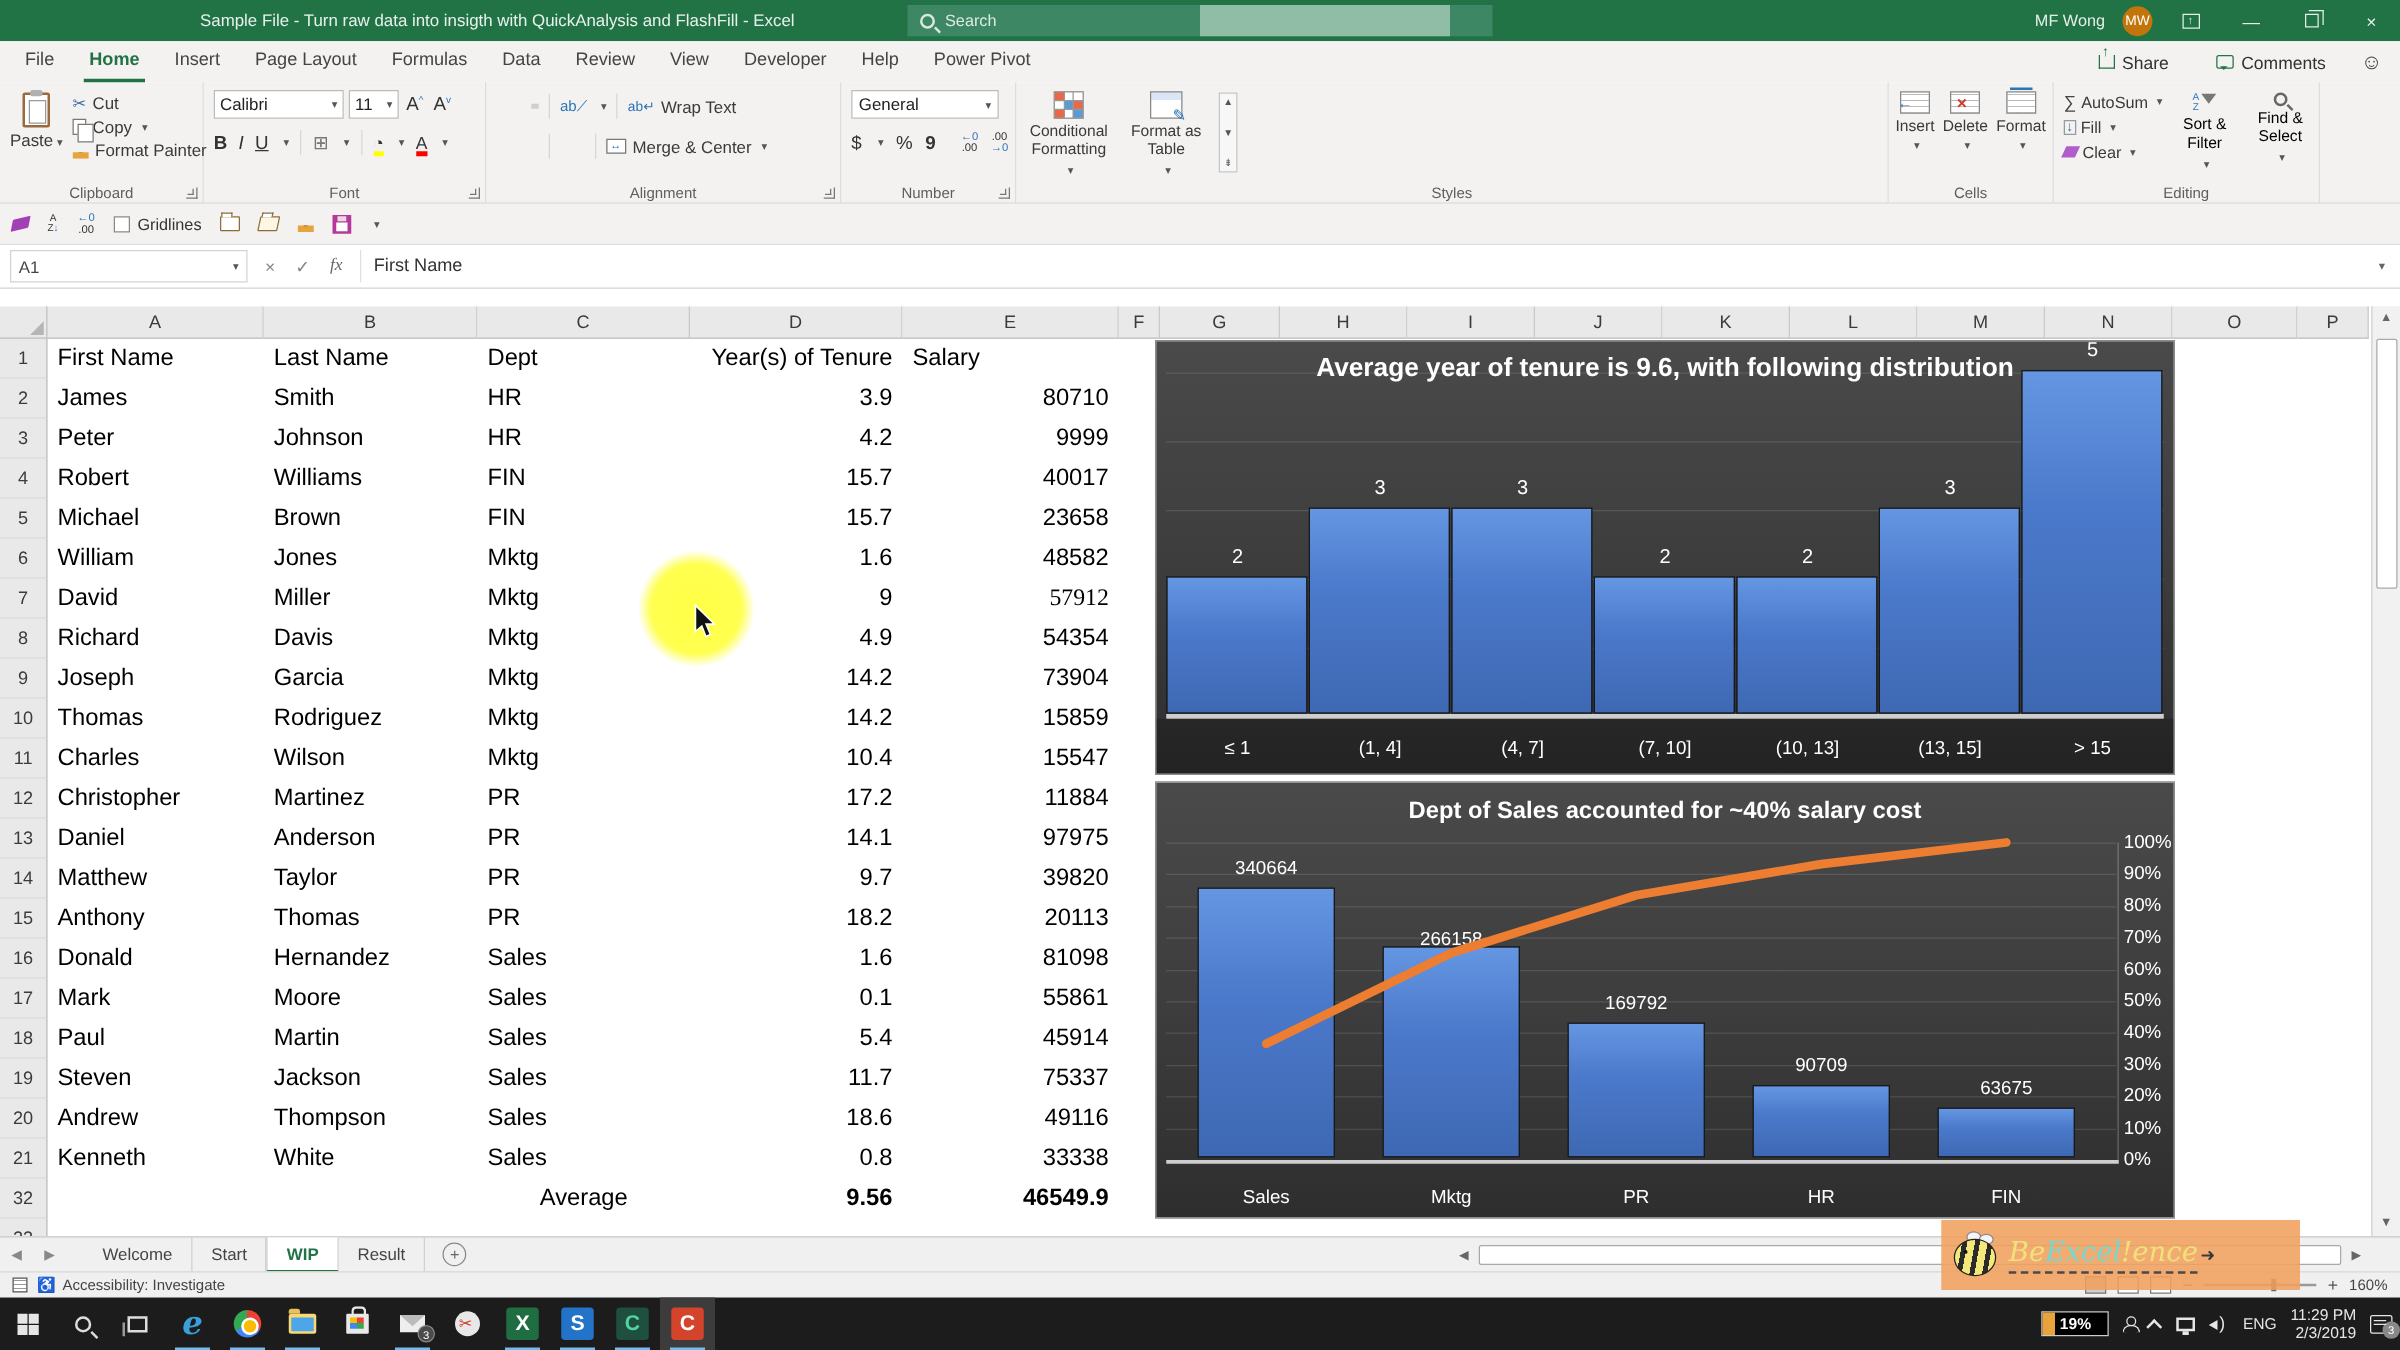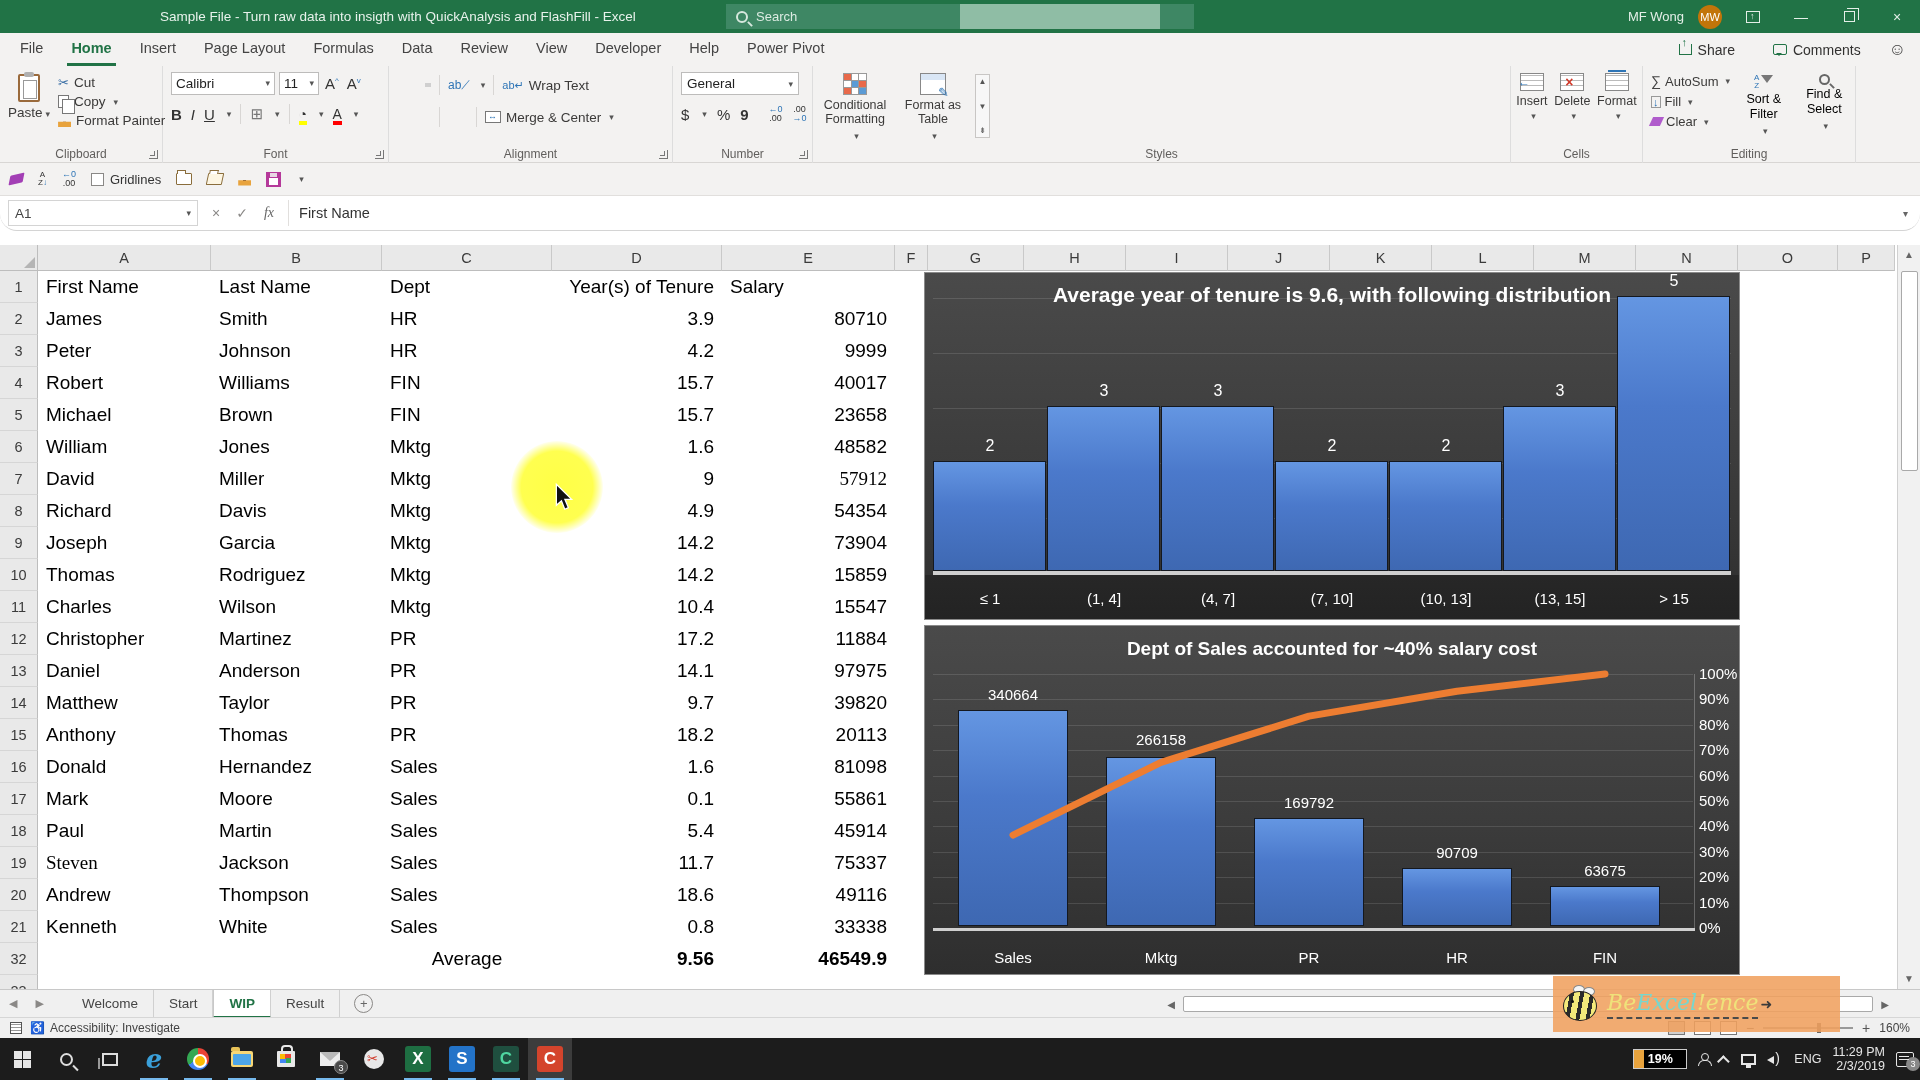--- a/index.html
+++ b/index.html
@@ -129,21 +129,21 @@
   .chk { width:13px; height:13px; border:1px solid #8a8886; background:#fff; margin-right:6px; }
   .q-grid { display:flex; align-items:center; }
   .q-folder { width:16px; height:12px; border:1px solid #8a6d3b; background:#fff; position:relative; border-radius:1px; }
   .q-folder::before { content:""; position:absolute; top:-4px; left:0; width:7px; height:3px; background:#fff; border:1px solid #8a6d3b; border-bottom:none; }
   .q-open { transform:skewX(-12deg); background:#fdf6e3; }
   .q-save { width:15px; height:15px; background:#b5399a; position:relative; }
   .q-save::after { content:""; position:absolute; left:3px; top:6px; width:9px; height:7px; background:#fff; }
   .q-save::before { content:""; position:absolute; left:4px; top:1px; width:7px; height:4px; background:#e8d8e4; }
 
   
-  .formulabar { position:absolute; top:196px; left:0; width:1920px; height:35px; background:#fff; border-bottom:1px solid #d4d4d4; display:flex; align-items:center;border-radius:17px; }
+  .formulabar { position:absolute; top:196px; left:0; width:1920px; height:35px; background:#fff; border-bottom:1px solid #d4d4d4; display:flex; align-items:center; }
   .namebox { width:190px; height:26px; margin-left:8px; border:1px solid #d4d4d4; display:flex; align-items:center; justify-content:space-between; padding:0 6px; font-size:13.5px; color:#444; }
   .fx-btns { display:flex; align-items:center; gap:16px; padding:0 14px; color:#8a8886; font-size:14px; border-right:1px solid #e1dfdd; height:26px; }
   .fx { font-style:italic; font-family:"Liberation Serif", serif; color:#666; }
   .fml { flex:1; font-size:14.5px; color:#333; padding-left:10px; }
   .fml-dd { padding-right:12px; color:#666; font-size:10px; }
 
   
   .sheet { position:absolute; top:245px; left:0; width:1897px; height:744px; background:#fff; overflow:hidden; }
   .hdr-row { display:flex; height:26px; }
   .sel-all { width:38px; height:26px; background:#e9e9e9; border-right:1px solid #bdbdbd; border-bottom:1px solid #bdbdbd; position:relative; }
@@ -893,21 +893,21 @@
         <div class="cell" style="width: 102px;"></div>
         <div class="cell" style="width: 102px;"></div>
         <div class="cell" style="width: 102px;"></div>
         <div class="cell" style="width: 102px;"></div>
         <div class="cell" style="width: 102px;"></div>
         <div class="cell" style="width: 100px;"></div>
         <div class="cell" style="width: 57px;"></div>
       </div>
       <div class="grow">
         <div class="rhdr">19</div>
-        <div class="cell" style="width: 173px; font-family: Liberation Serif, serif;">Steven</div>
+        <div class="cell" style="width: 173px;">Steven</div>
         <div class="cell" style="width: 171px;">Jackson</div>
         <div class="cell" style="width: 170px;">Sales</div>
         <div class="cell num" style="width: 170px;">11.7</div>
         <div class="cell num" style="width: 173px;">75337</div>
         <div class="cell" style="width: 33px;"></div>
         <div class="cell" style="width: 96px;"></div>
         <div class="cell" style="width: 102px;"></div>
         <div class="cell" style="width: 102px;"></div>
         <div class="cell" style="width: 102px;"></div>
         <div class="cell" style="width: 102px;"></div>
@@ -1054,21 +1054,21 @@
       <div class="pct-lbl" style="top: 216.8px;">30%</div>
       <div class="pct-lbl" style="top: 242.2px;">20%</div>
       <div class="pct-lbl" style="top: 267.6px;">10%</div>
       <div class="pct-lbl" style="top: 293px;">0%</div>
       <div style="position: absolute; left: 769px; top: 48px; height: 254px; width: 1px; background: rgba(255, 255, 255, 0.25);"></div>
       <div class="axis-strip" style="left: 8px; width: 762px; top: 302px; height: 3px;"></div>
       <div class="cbar" style="left: 33px; width: 110px; bottom: 48px; height: 216.322px;"></div>
       <div class="dlabel" style="left: 14px; width: 148px; top: 59.6784px; font-size: 15px;">340664</div>
       <div class="cat-lbl" style="left: 14px; width: 148px; bottom: 8px;">Sales</div>
       <div class="cbar" style="left: 181px; width: 110px; bottom: 48px; height: 169.01px;"></div>
-      <div class="dlabel" style="left: 162px; width: 148px; top: 105px; font-size: 15px;">266158</div>
+      <div class="dlabel" style="left: 162px; width: 148px; top: 117px; font-size: 15px;">266158</div>
       <div class="cat-lbl" style="left: 162px; width: 148px; bottom: 8px;">Mktg</div>
       <div class="cbar" style="left: 329px; width: 110px; bottom: 48px; height: 107.818px;"></div>
       <div class="dlabel" style="left: 310px; width: 148px; top: 168.182px; font-size: 15px;">169792</div>
       <div class="cat-lbl" style="left: 310px; width: 148px; bottom: 8px;">PR</div>
       <div class="cbar" style="left: 477px; width: 110px; bottom: 48px; height: 57.6002px;"></div>
       <div class="dlabel" style="left: 458px; width: 148px; top: 218.4px; font-size: 15px;">90709</div>
       <div class="cat-lbl" style="left: 458px; width: 148px; bottom: 8px;">HR</div>
       <div class="cbar" style="left: 625px; width: 110px; bottom: 48px; height: 40.4336px;"></div>
       <div class="dlabel" style="left: 606px; width: 148px; top: 235.566px; font-size: 15px;">63675</div>
       <div class="cat-lbl" style="left: 606px; width: 148px; bottom: 8px;">FIN</div>

